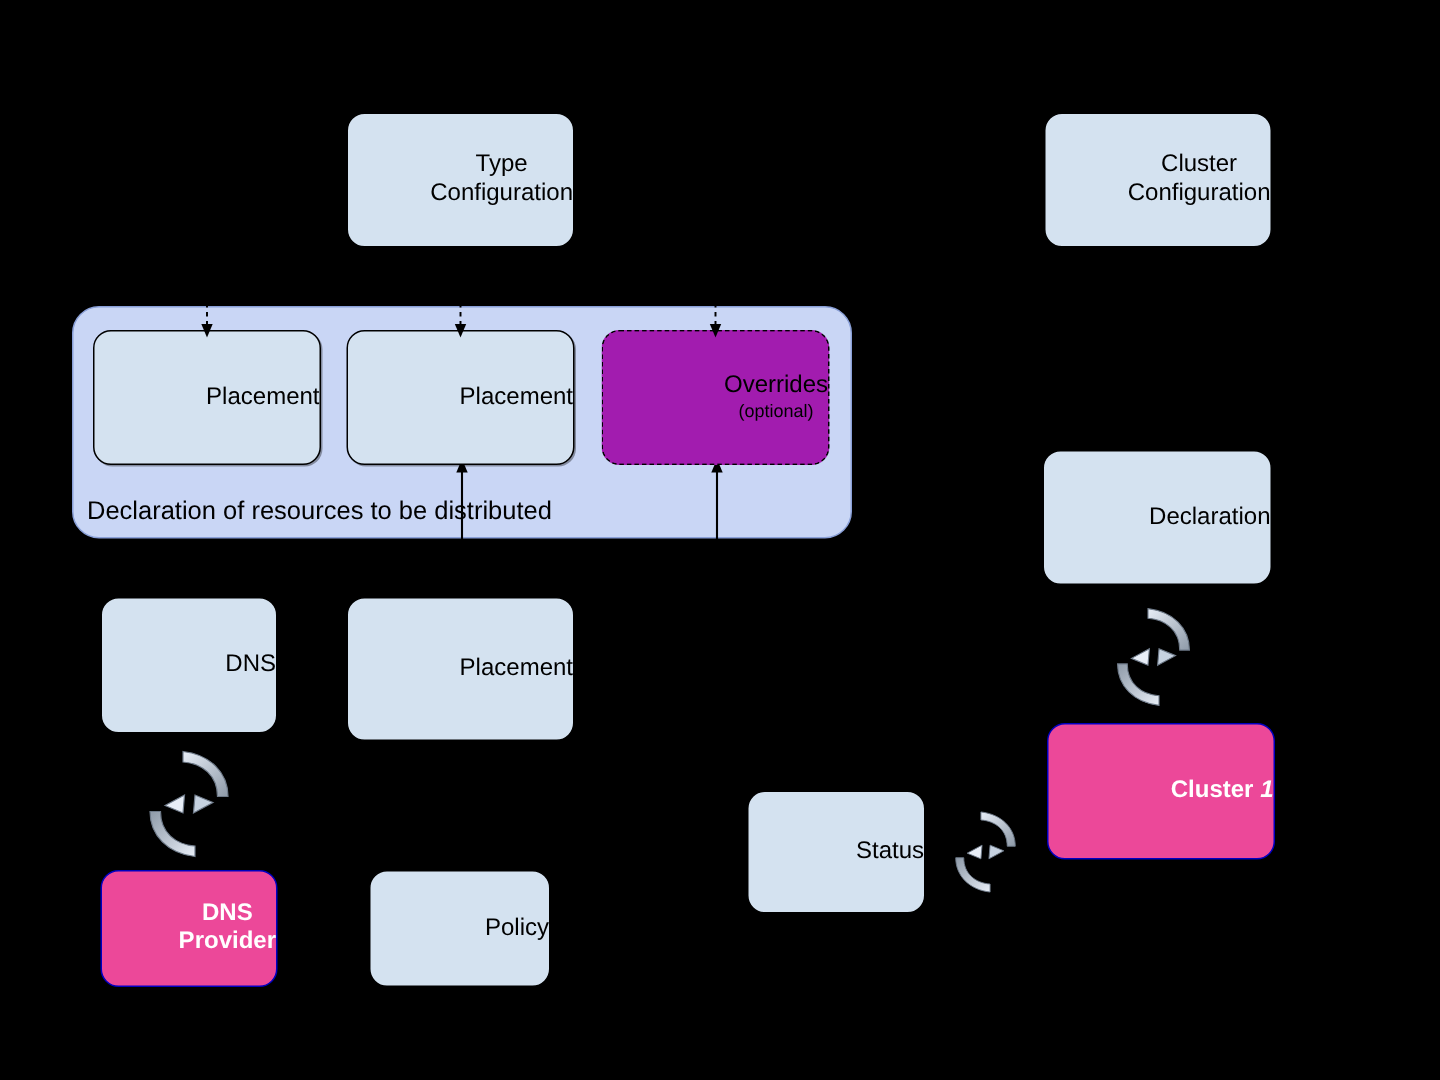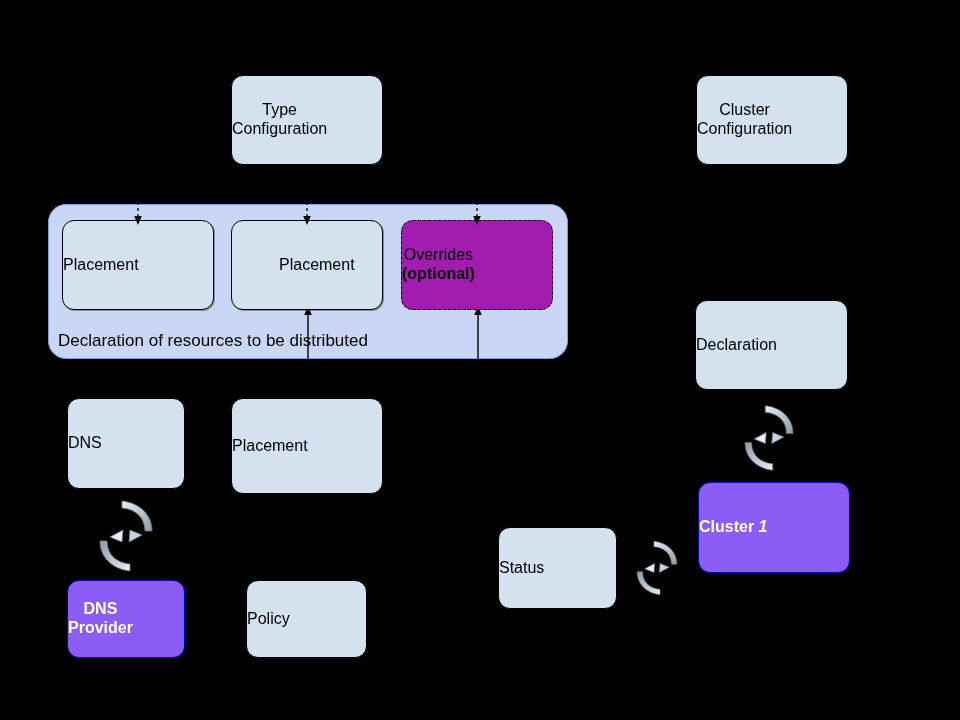--- a/index.html
+++ b/index.html
@@ -16,46 +16,46 @@
     overflow: hidden;
     font-family: "Liberation Sans", sans-serif;
   }
 
   
   .node {
     position: absolute;
     box-sizing: border-box;
     display: flex;
     align-items: center;
-    justify-content: flex-start;
+    justify-content: flex-end;
     text-align: center;
     line-height: 1.18;
     color: #000000;
     font-size: 16px;
     border-radius: 12px;
     z-index: 3;
   }
   .node .label { display: block; }
-  .node .sub { display: block; font-size: 16px; font-weight: bold; }
+  .node .sub { display: block; font-size: 12px; }
 
   
   .node.light {
     background: #d4e2f0;
     border: 1px solid #000000;
     box-shadow: 1px 1px 0 rgba(0,0,0,0.35);
   }
   
   .node.dashed {
     background: #a21caf;
     border: 1px dashed #000000;
     border-style: dashed;
   }
   
   .node.strong {
-    background: #8b5cf6;
+    background: #ec4899;
     border: 1px solid #0000c0;
     color: #ffffff;
     font-weight: bold;
     box-shadow: 1px 1px 0 rgba(0,0,0,0.35);
   }
   .node.strong .label { font-weight: bold; }
   .italic-n { font-style: italic; }
 
   
   .group {

